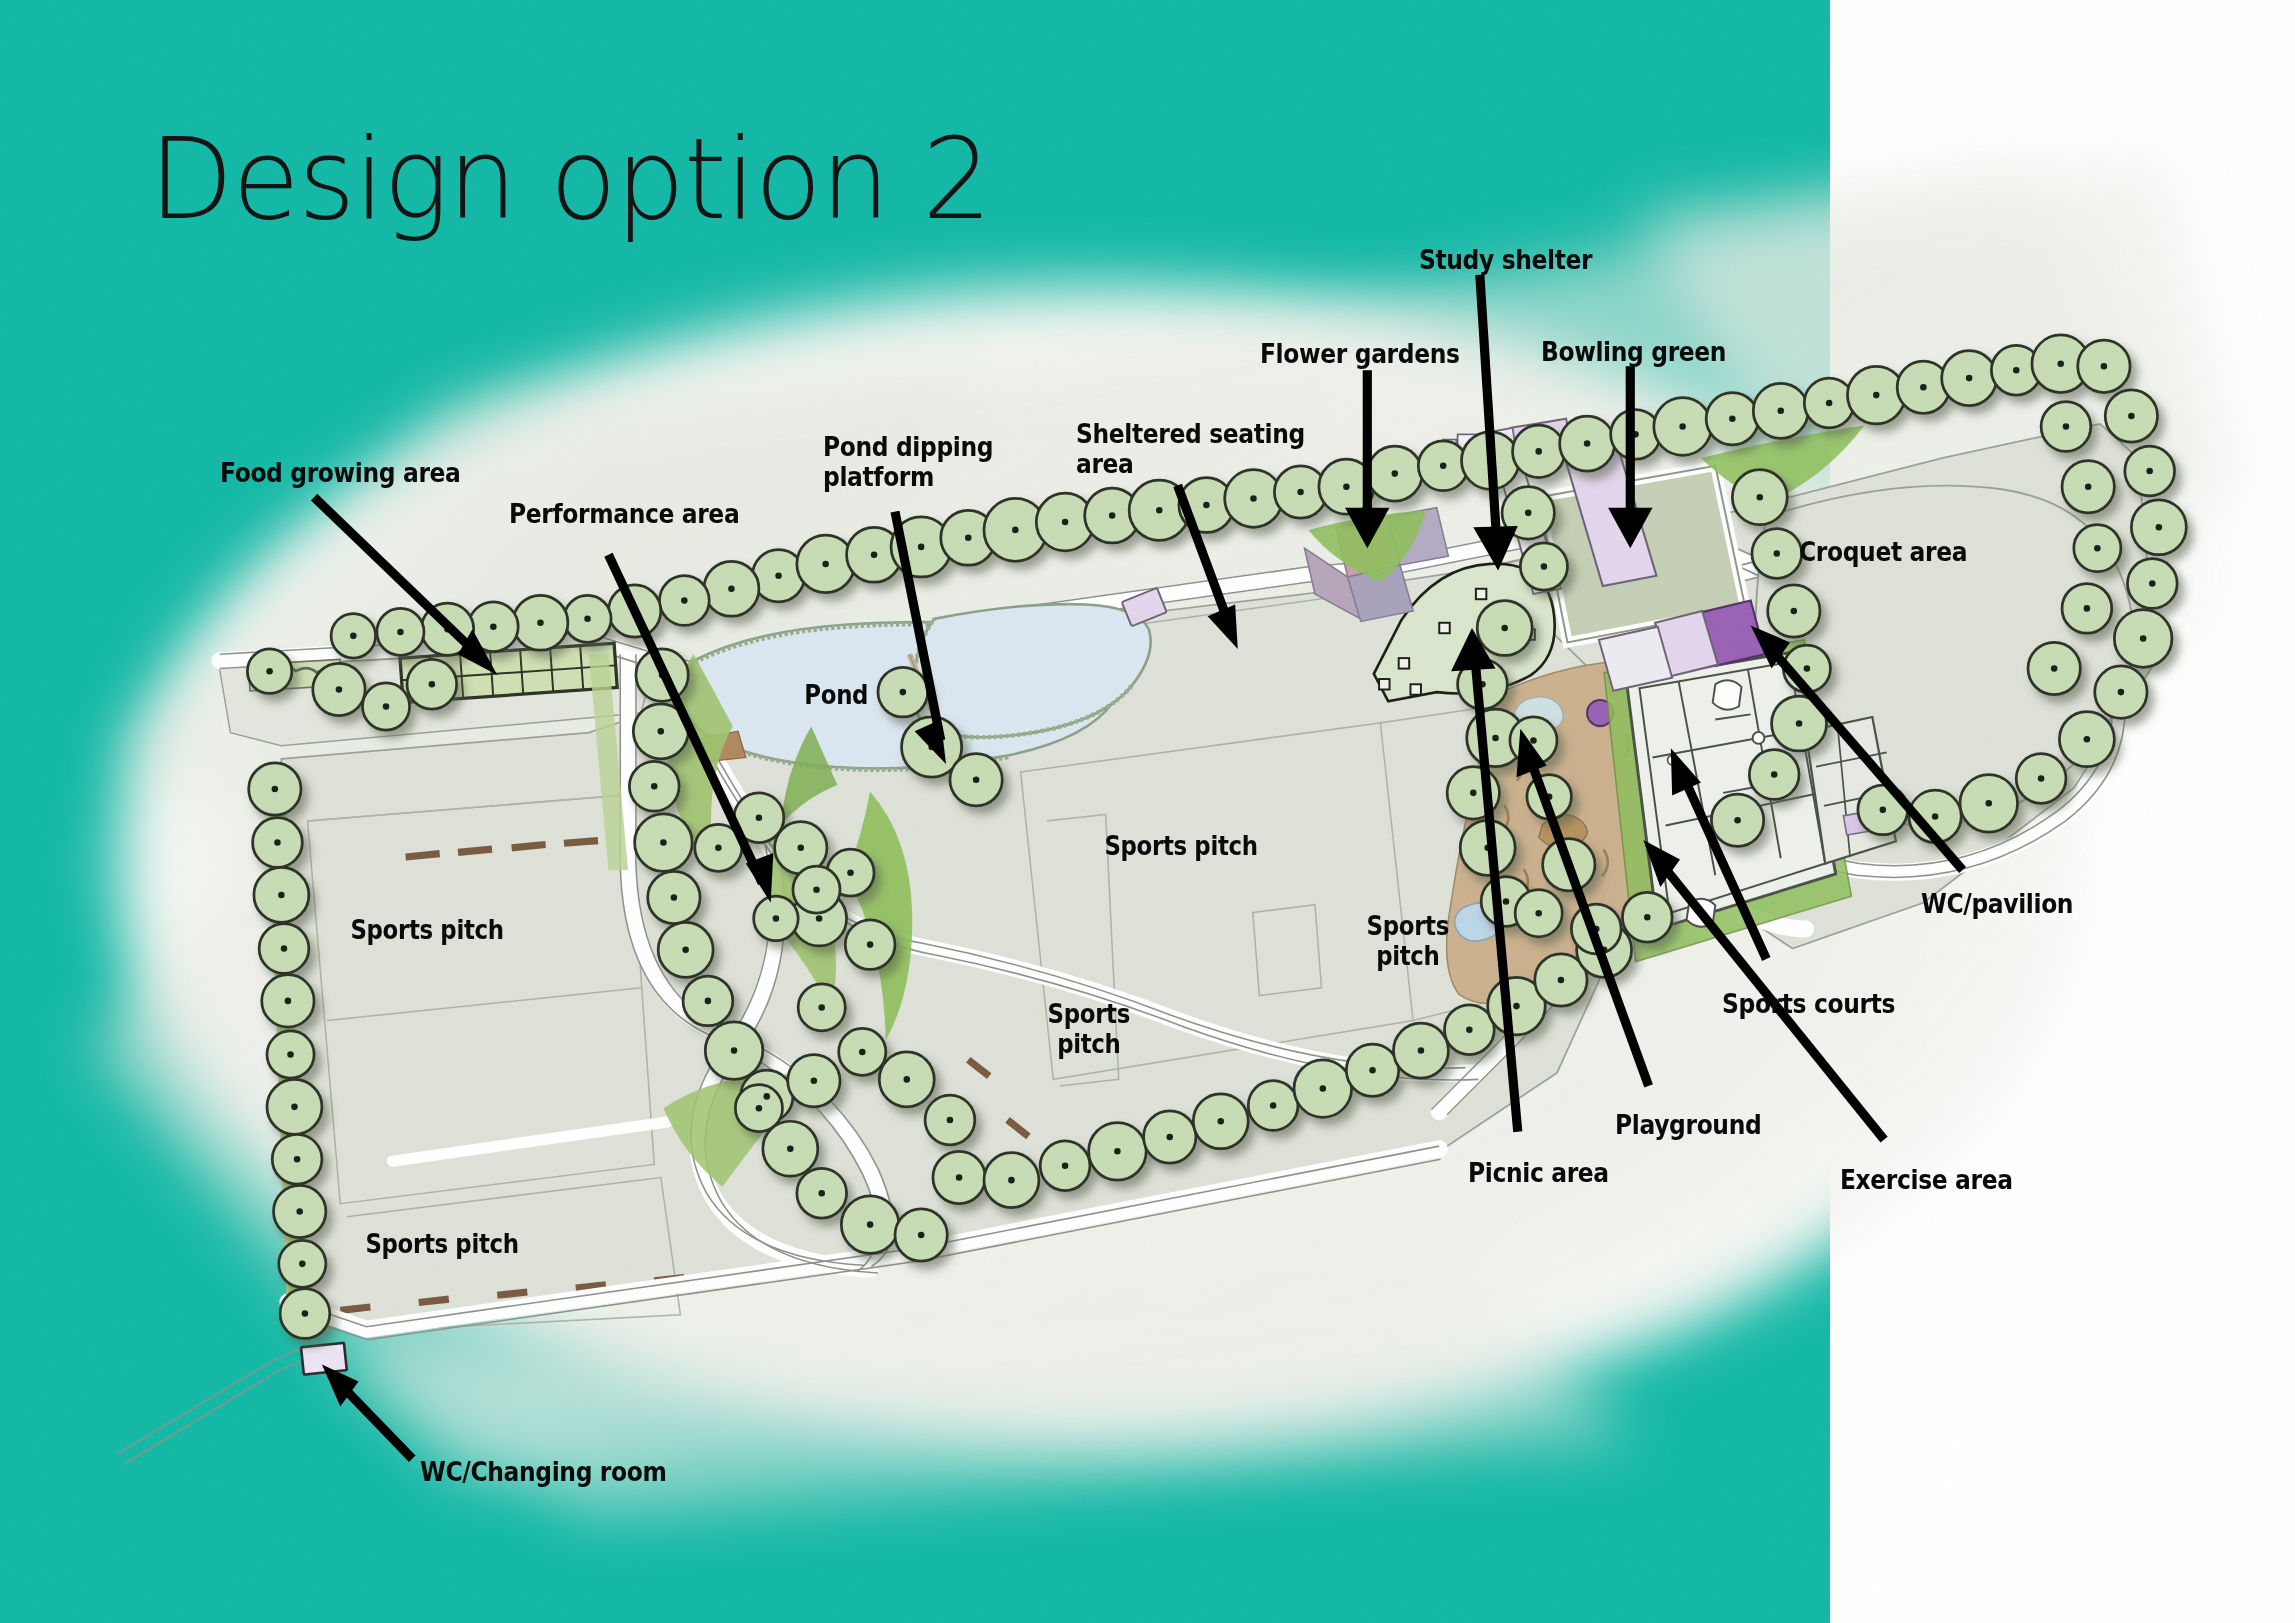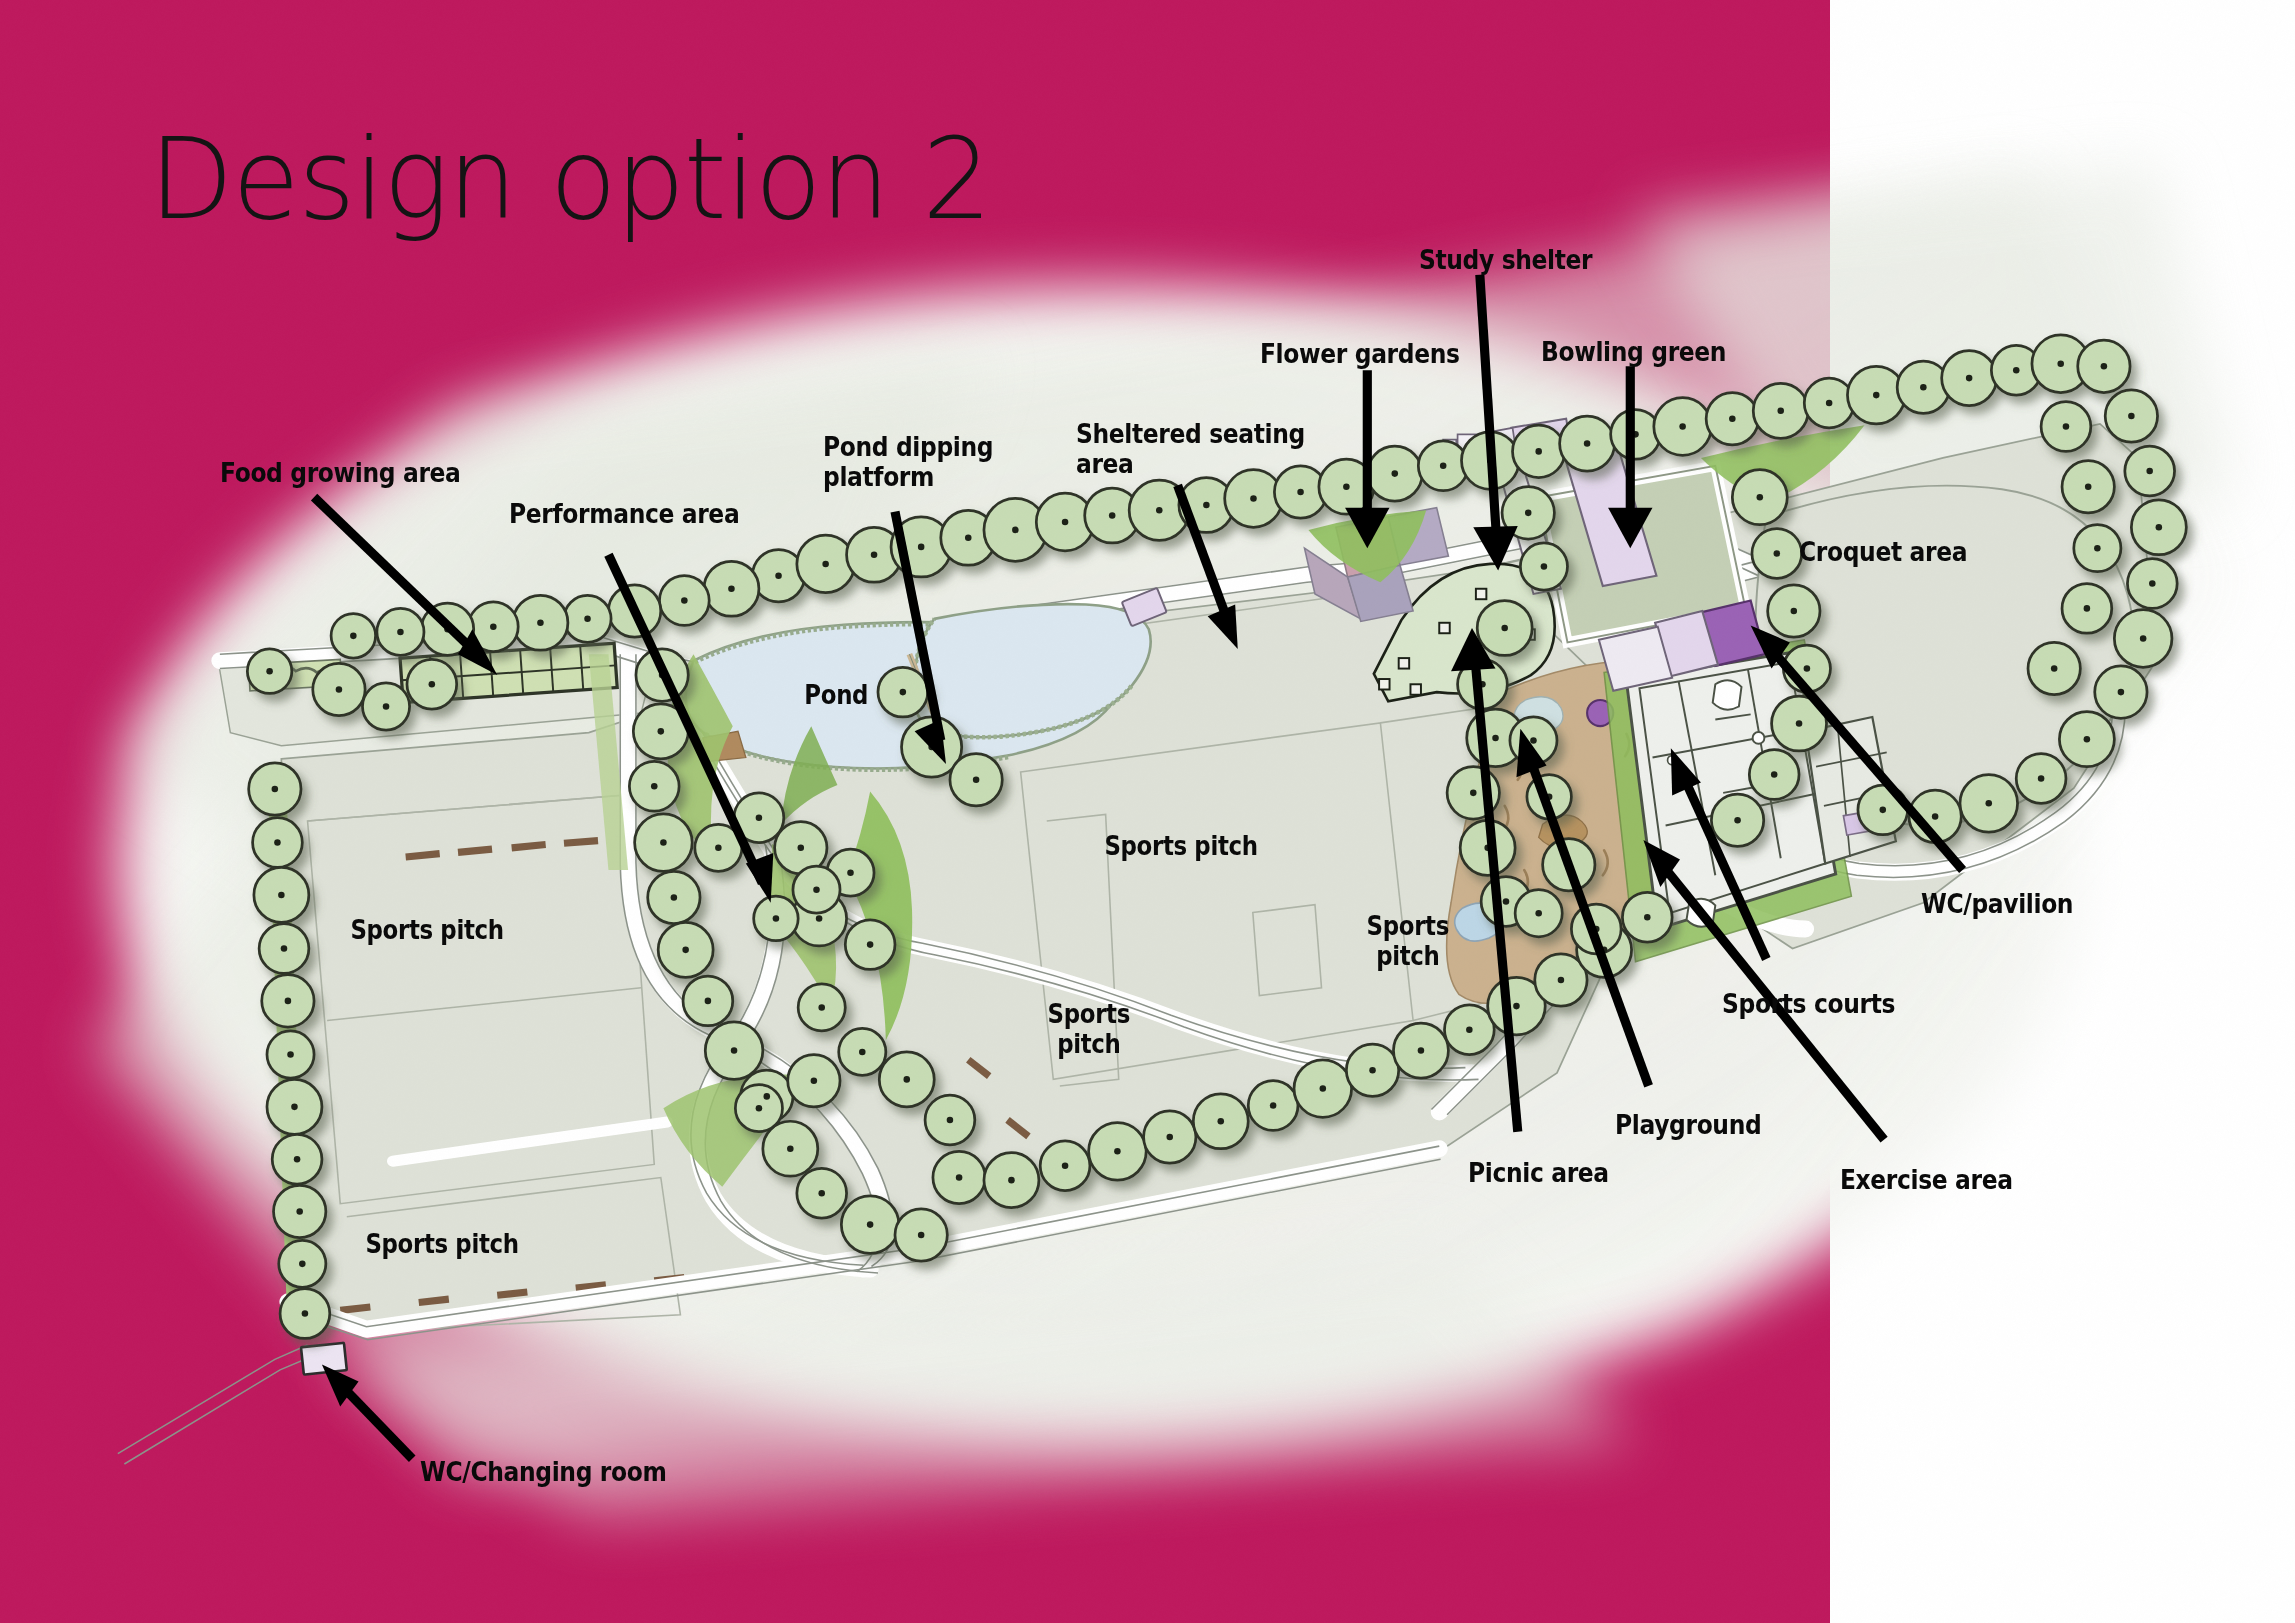--- a/index.html
+++ b/index.html
@@ -1,19 +1,19 @@
 <!DOCTYPE html>
 <html style="font-size:10.5px"><head>
 <meta charset="utf-8">
 <style>
   html,body{margin:0;padding:0;background:#ffffff;}
   body{width:2295px;height:1623px;position:relative;overflow:hidden;
        font-family:"Liberation Sans", sans-serif;}
 
-  #stage{position:absolute;inset:0;width:1830px;height:1623px;background:#be185d;}
+  #stage{position:absolute;inset:0;width:1830px;height:1623px;background:#14b8a6;}
 
   
   #title{
     position:absolute; left:149px; top:123px;
     font-family:"DejaVu Sans", sans-serif;
     font-weight:300;
     font-size:113px;
     letter-spacing:-1.3px;
     color:#141414;
     line-height:1;

